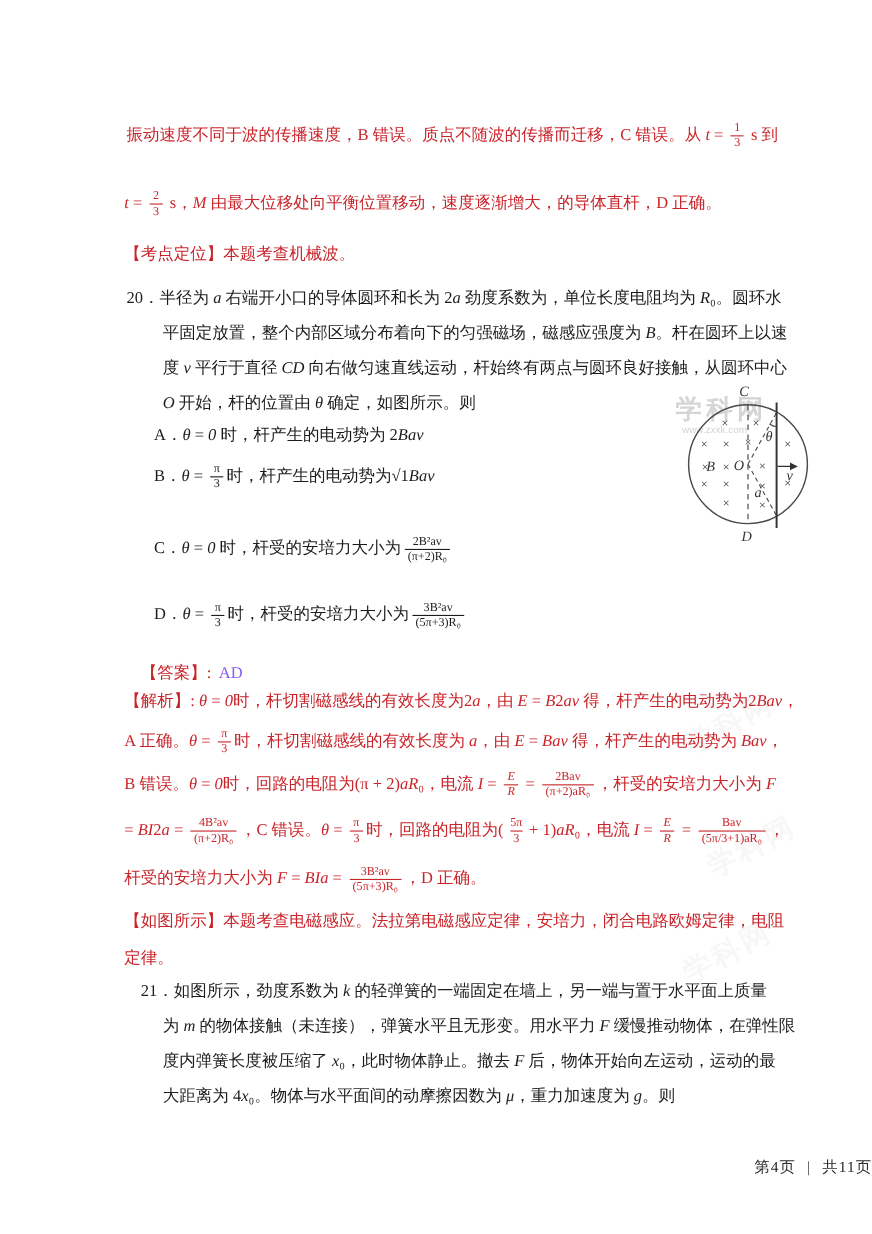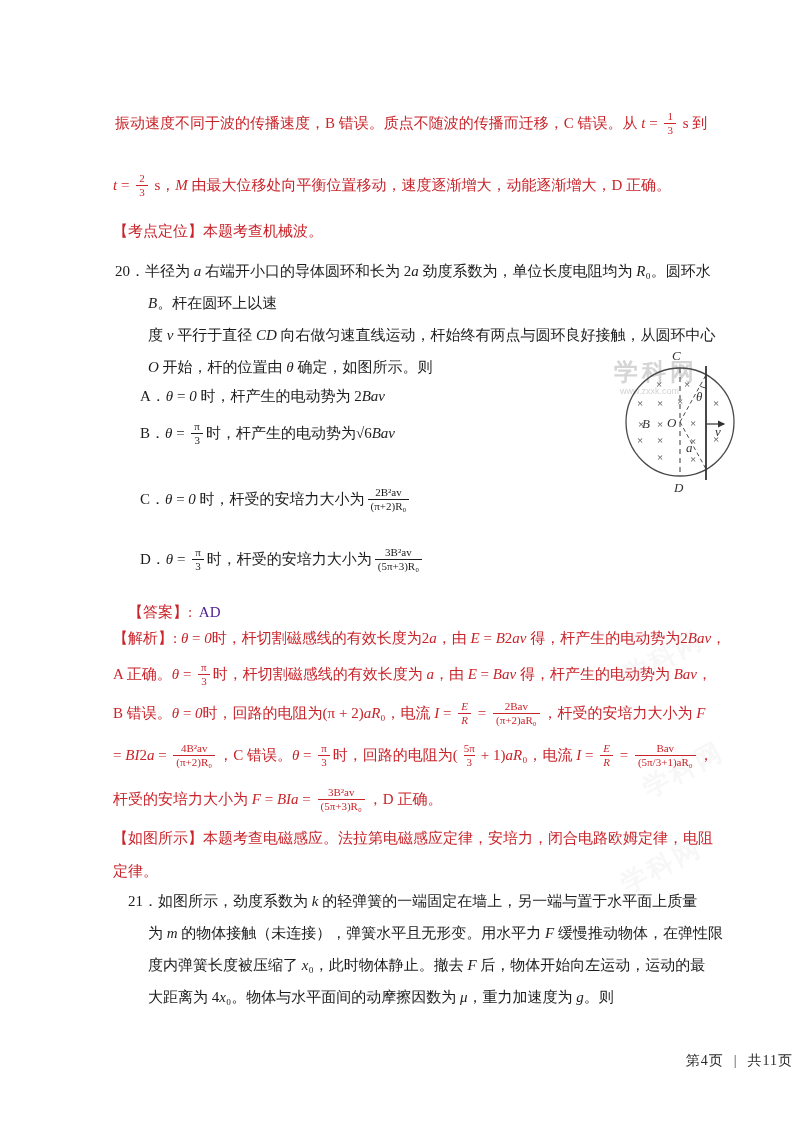--- a/index.html
+++ b/index.html
@@ -14,21 +14,21 @@
     font-size:15px;
   }
   .line{
     position:absolute;
     display:flex;
     align-items:center;
     white-space:pre;
     line-height:1.35;
   }
   .red{color:#c9242a;}
-  .black{color:#4c1d95;}
+  .black{color:#8b5cf6;}
   .mi{font-style:italic;}
   .frac{
     display:inline-flex;
     flex-direction:column;
     align-items:center;
     vertical-align:middle;
     font-size:11px;
     line-height:1.15;
     margin:0 3px;
   }
@@ -68,30 +68,30 @@
 </head>
 <body>
 
 <div class="page">
 
   <div class="wm wm-diag wm-d1">学科网</div>
   <div class="wm wm-diag wm-d2">学科网</div>
   <div class="wm wm-diag wm-d3">学科网</div>
 
   <div class="line red" style="left:115px;top:110px"><span>振动速度不同于波的传播速度，B 错误。质点不随波的传播而迁移，C 错误。从 </span><span class="mi">t</span><span> = </span><span class="frac"><span class="num">1</span><span class="den">3</span></span><span> s 到</span></div>
-  <div class="line red" style="left:113px;top:172px"><span class="mi">t</span><span> = </span><span class="frac"><span class="num">2</span><span class="den">3</span></span><span> s，</span><span class="mi">M</span><span> 由最大位移处向平衡位置移动，速度逐渐增大，动能逐渐增大，D 正确。</span></div>
+  <div class="line red" style="left:113px;top:172px"><span class="mi">t</span><span> = </span><span class="frac"><span class="num">2</span><span class="den">3</span></span><span> s，</span><span class="mi">M</span><span> 由最大位移处向平衡位置移动，速度逐渐增大，的导体直杆，D 正确。</span></div>
   <div class="line red" style="left:113px;top:221px"><span>【考点定位】本题考查机械波。</span></div>
 
   <div class="line" style="left:115px;top:261px"><span>20．半径为 </span><span class="mi">a</span><span> 右端开小口的导体圆环和长为 2</span><span class="mi">a</span><span> 劲度系数为，单位长度电阻均为 </span><span class="mi">R</span><span>₀。圆环水</span></div>
-  <div class="line" style="left:148px;top:293px"><span class="mi">B</span><span>。杆在圆环上以速</span></div>
+  <div class="line" style="left:148px;top:293px"><span>平固定放置，整个内部区域分布着向下的匀强磁场，磁感应强度为 </span><span class="mi">B</span><span>。杆在圆环上以速</span></div>
   <div class="line" style="left:148px;top:325px"><span>度 </span><span class="mi">v</span><span> 平行于直径 </span><span class="mi">CD</span><span> 向右做匀速直线运动，杆始终有两点与圆环良好接触，从圆环中心</span></div>
   <div class="line" style="left:148px;top:357px"><span class="mi">O</span><span> 开始，杆的位置由 </span><span class="mi">θ</span><span> 确定，如图所示。则</span></div>
 
   <div class="line" style="left:140px;top:386px"><span>A．</span><span class="mi">θ</span><span> = </span><span class="mi">0</span><span> 时，杆产生的电动势为 2</span><span class="mi">Bav</span></div>
-  <div class="line" style="left:140px;top:420px"><span>B．</span><span class="mi">θ</span><span> = </span><span class="frac"><span class="num">π</span><span class="den">3</span></span><span>时，杆产生的电动势为√6</span><span class="mi">Bav</span></div>
+  <div class="line" style="left:140px;top:420px"><span>B．</span><span class="mi">θ</span><span> = </span><span class="frac"><span class="num">π</span><span class="den">3</span></span><span>时，杆产生的电动势为√1</span><span class="mi">Bav</span></div>
   <div class="line" style="left:140px;top:486px"><span>C．</span><span class="mi">θ</span><span> = </span><span class="mi">0</span><span> 时，杆受的安培力大小为</span><span class="frac"><span class="num">2B²av</span><span class="den">(π+2)R₀</span></span></div>
   <div class="line" style="left:140px;top:546px"><span>D．</span><span class="mi">θ</span><span> = </span><span class="frac"><span class="num">π</span><span class="den">3</span></span><span>时，杆受的安培力大小为</span><span class="frac"><span class="num">3B²av</span><span class="den">(5π+3)R₀</span></span></div>
 
   <div class="figure-box">
     <div class="wm wm-brand" style="left:2px;top:12px;position:absolute">学科网</div>
     <div class="wm wm-url" style="left:8px;top:42px;position:absolute">www.zxxk.com</div>
     <svg width="160" height="160" viewBox="0 0 160 160">
       <defs>
         <marker id="arrow" markerWidth="7" markerHeight="7" refX="5" refY="3" orient="auto">
           <path d="M0,0 L6,3 L0,6 Z" fill="#333"></path>

